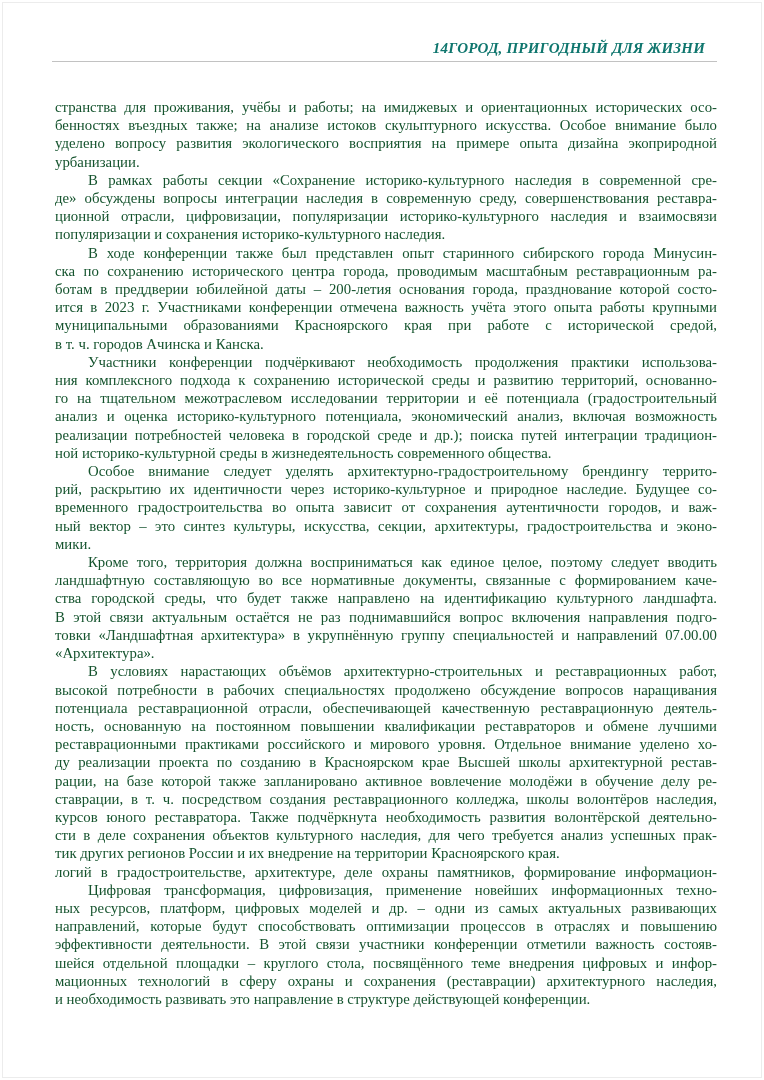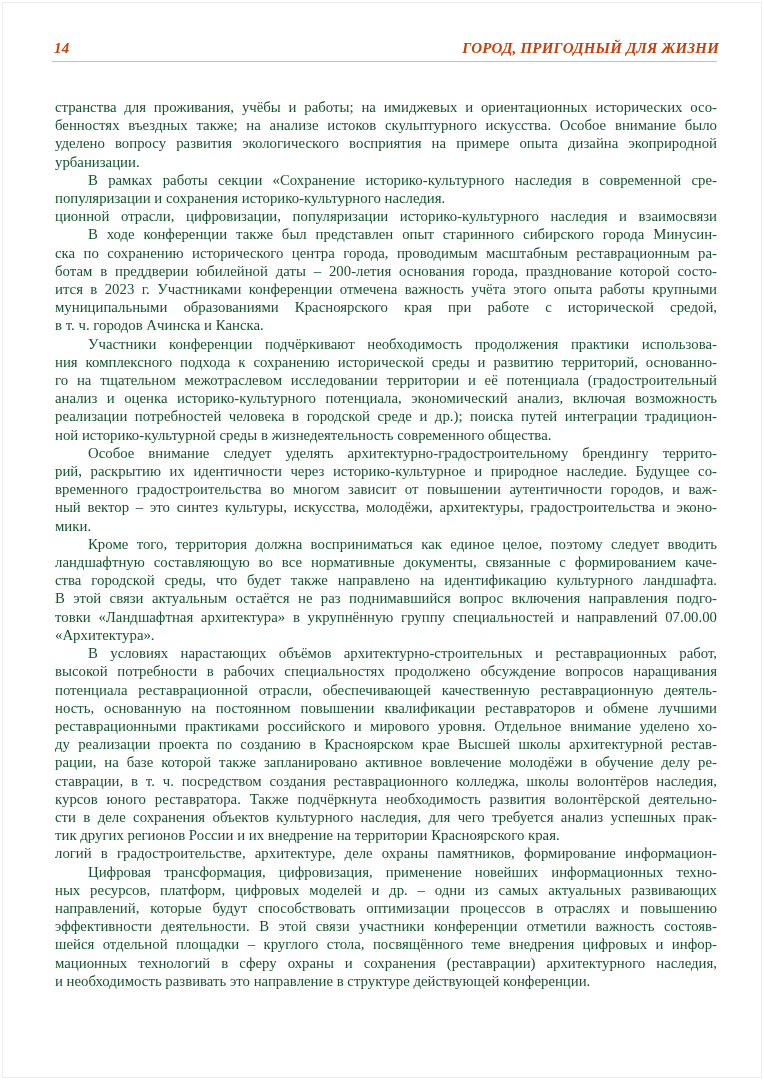--- a/index.html
+++ b/index.html
@@ -17,31 +17,31 @@
     color: #1b1b1b;
   }
   .page-frame {
     position: absolute;
     inset: 2px;
     border: 1px solid #ececec;
     pointer-events: none;
   }
   .running-header {
     position: absolute;
-    left: 54px;
+    left: 40px;
     top: 40px;
     width: 665px;
     display: flex;
-    justify-content: space-between;
+    justify-content: flex-end;
     align-items: baseline;
     font-style: italic;
     font-weight: 700;
     font-size: 15px;
     letter-spacing: 0.2px;
-    color: #c2410c;
+    color: #0f766e;
   }
   .header-rule {
     position: absolute;
     left: 52px;
     top: 61px;
     width: 665px;
     height: 0;
     border-top: 1px solid #c2c2c2;
   }
   .text-column {
@@ -83,44 +83,45 @@
 
   <div class="text-column">
       <div class="paragraph">
         <div class="line">странства для проживания, учёбы и работы; на имиджевых и ориентационных исторических осо-</div>
         <div class="line">бенностях въездных также; на анализе истоков скульптурного искусства. Особое внимание было</div>
         <div class="line">уделено вопросу развития экологического восприятия на примере опыта дизайна экоприродной</div>
         <div class="line last">урбанизации.</div>
       </div>
       <div class="paragraph">
         <div class="line indent">В рамках работы секции «Сохранение историко-культурного наследия в современной сре-</div>
+        <div class="line">де» обсуждены вопросы интеграции наследия в современную среду, совершенствования реставра-</div>
+        <div class="line">ционной отрасли, цифровизации, популяризации историко-культурного наследия и взаимосвязи</div>
         <div class="line last">популяризации и сохранения историко-культурного наследия.</div>
-        <div class="line">ционной отрасли, цифровизации, популяризации историко-культурного наследия и взаимосвязи</div>
       </div>
       <div class="paragraph">
         <div class="line indent">В ходе конференции также был представлен опыт старинного сибирского города Минусин-</div>
         <div class="line">ска по сохранению исторического центра города, проводимым масштабным реставрационным ра-</div>
         <div class="line">ботам в преддверии юбилейной даты – 200-летия основания города, празднование которой состо-</div>
         <div class="line">ится в 2023 г. Участниками конференции отмечена важность учёта этого опыта работы крупными</div>
         <div class="line">муниципальными образованиями Красноярского края при работе с исторической средой,</div>
         <div class="line last">в т. ч. городов Ачинска и Канска.</div>
       </div>
       <div class="paragraph">
         <div class="line indent">Участники конференции подчёркивают необходимость продолжения практики использова-</div>
         <div class="line">ния комплексного подхода к сохранению исторической среды и развитию территорий, основанно-</div>
         <div class="line">го на тщательном межотраслевом исследовании территории и её потенциала (градостроительный</div>
         <div class="line">анализ и оценка историко-культурного потенциала, экономический анализ, включая возможность</div>
         <div class="line">реализации потребностей человека в городской среде и др.); поиска путей интеграции традицион-</div>
         <div class="line last">ной историко-культурной среды в жизнедеятельность современного общества.</div>
       </div>
       <div class="paragraph">
         <div class="line indent">Особое внимание следует уделять архитектурно-градостроительному брендингу террито-</div>
         <div class="line">рий, раскрытию их идентичности через историко-культурное и природное наследие. Будущее со-</div>
-        <div class="line">временного градостроительства во многом зависит от повышении аутентичности городов, и важ-</div>
-        <div class="line">ный вектор – это синтез культуры, искусства, молодёжи, архитектуры, градостроительства и эконо-</div>
+        <div class="line">временного градостроительства во опыта зависит от сохранения аутентичности городов, и важ-</div>
+        <div class="line">ный вектор – это синтез культуры, искусства, секции, архитектуры, градостроительства и эконо-</div>
         <div class="line last">мики.</div>
       </div>
       <div class="paragraph">
         <div class="line indent">Кроме того, территория должна восприниматься как единое целое, поэтому следует вводить</div>
         <div class="line">ландшафтную составляющую во все нормативные документы, связанные с формированием каче-</div>
         <div class="line">ства городской среды, что будет также направлено на идентификацию культурного ландшафта.</div>
         <div class="line">В этой связи актуальным остаётся не раз поднимавшийся вопрос включения направления подго-</div>
         <div class="line">товки «Ландшафтная архитектура» в укрупнённую группу специальностей и направлений 07.00.00</div>
         <div class="line last">«Архитектура».</div>
       </div>

